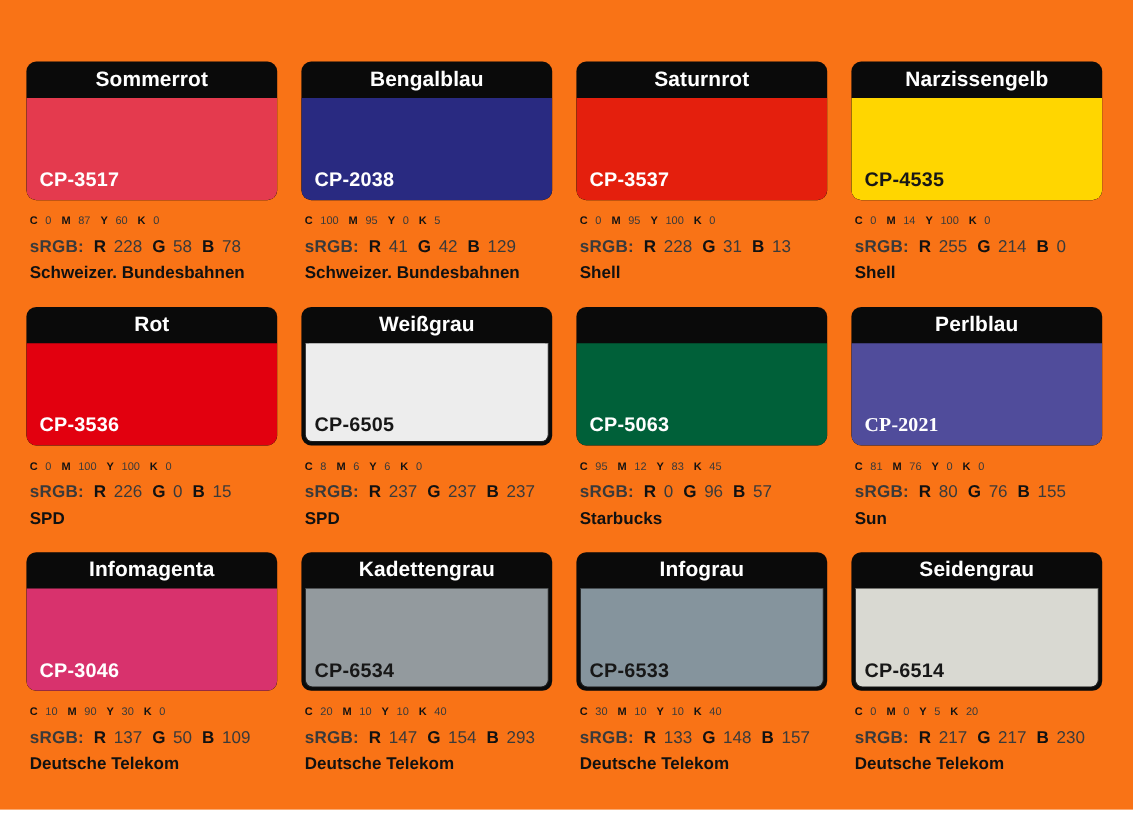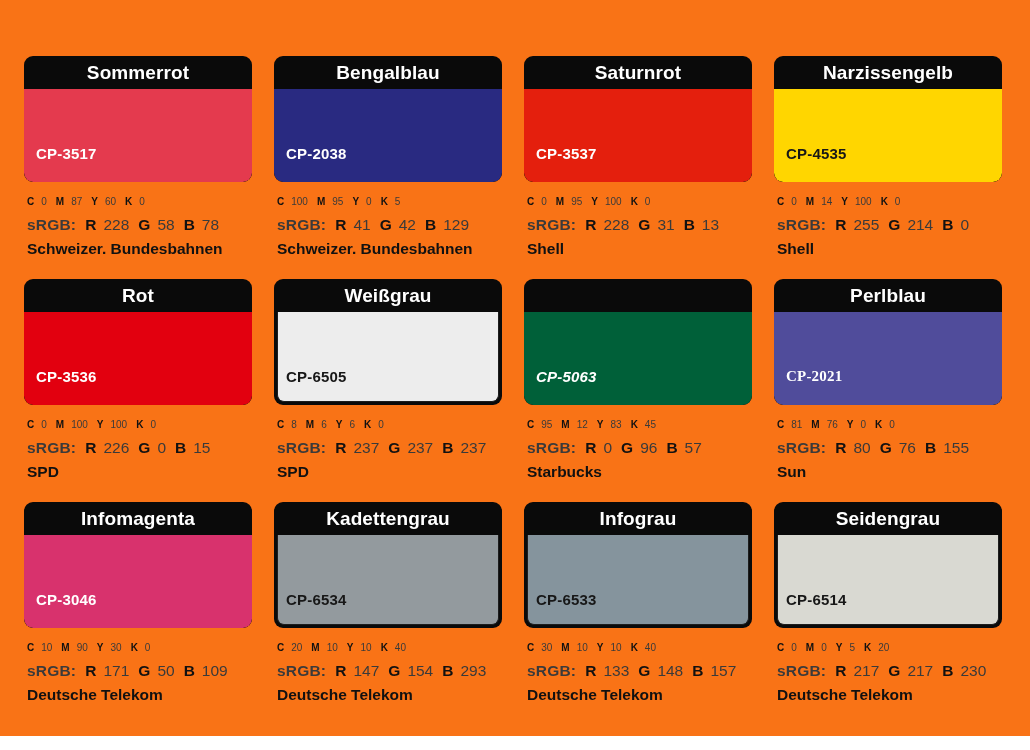--- a/index.html
+++ b/index.html
@@ -79,22 +79,22 @@
     bottom: 3px;
     border: 1px solid #1d1d1d;
     border-top: none;
     border-bottom-left-radius: 7px;
     border-bottom-right-radius: 7px;
   }
 
   .chip-code {
     position: absolute;
     left: 12px;
-    bottom: 20px;
-    font-size: 15px;
+    bottom: 8px;
+    font-size: 18px;
     font-weight: bold;
     letter-spacing: 0.2px;
     white-space: nowrap;
   }
 
   
   .info {
     padding: 9px 0 0 3px;
   }
 
@@ -218,21 +218,21 @@
         </div>
         <div class="info">
           <div class="line line-cmyk"><span class="ch">C</span><span class="sp"></span><span class="val">8</span><span class="spwide"></span><span class="ch">M</span><span class="sp"></span><span class="val">6</span><span class="spwide"></span><span class="ch">Y</span><span class="sp"></span><span class="val">6</span><span class="spwide"></span><span class="ch">K</span><span class="sp"></span><span class="val">0</span></div>
           <div class="line line-rgb"><span class="rgblabel">sRGB:</span><span class="spwide"></span><span class="ch">R</span><span class="sp"></span><span class="val">237</span><span class="spwide"></span><span class="ch">G</span><span class="sp"></span><span class="val">237</span><span class="spwide"></span><span class="ch">B</span><span class="sp"></span><span class="val">237</span></div>
           <div class="line line-brand">SPD</div>
         </div>
       </div>
       <div class="card">
         <div class="chip">
           <div class="chip-field" style="background: rgb(0, 96, 57);"></div>
-          <div class="chip-code" style="color: rgb(255, 255, 255); font-style: italic;">CP-5063</div>
+          <div class="chip-code" style="color: rgb(255, 255, 255);">CP-5063</div>
         </div>
         <div class="info">
           <div class="line line-cmyk"><span class="ch">C</span><span class="sp"></span><span class="val">95</span><span class="spwide"></span><span class="ch">M</span><span class="sp"></span><span class="val">12</span><span class="spwide"></span><span class="ch">Y</span><span class="sp"></span><span class="val">83</span><span class="spwide"></span><span class="ch">K</span><span class="sp"></span><span class="val">45</span></div>
           <div class="line line-rgb"><span class="rgblabel">sRGB:</span><span class="spwide"></span><span class="ch">R</span><span class="sp"></span><span class="val">0</span><span class="spwide"></span><span class="ch">G</span><span class="sp"></span><span class="val">96</span><span class="spwide"></span><span class="ch">B</span><span class="sp"></span><span class="val">57</span></div>
           <div class="line line-brand">Starbucks</div>
         </div>
       </div>
       <div class="card">
         <div class="chip">
           <div class="chip-title">Perlblau</div>
@@ -246,21 +246,21 @@
         </div>
       </div>
       <div class="card">
         <div class="chip">
           <div class="chip-title">Infomagenta</div>
           <div class="chip-field" style="background: rgb(216, 50, 109);"></div>
           <div class="chip-code" style="color: rgb(255, 255, 255);">CP-3046</div>
         </div>
         <div class="info">
           <div class="line line-cmyk"><span class="ch">C</span><span class="sp"></span><span class="val">10</span><span class="spwide"></span><span class="ch">M</span><span class="sp"></span><span class="val">90</span><span class="spwide"></span><span class="ch">Y</span><span class="sp"></span><span class="val">30</span><span class="spwide"></span><span class="ch">K</span><span class="sp"></span><span class="val">0</span></div>
-          <div class="line line-rgb"><span class="rgblabel">sRGB:</span><span class="spwide"></span><span class="ch">R</span><span class="sp"></span><span class="val">171</span><span class="spwide"></span><span class="ch">G</span><span class="sp"></span><span class="val">50</span><span class="spwide"></span><span class="ch">B</span><span class="sp"></span><span class="val">109</span></div>
+          <div class="line line-rgb"><span class="rgblabel">sRGB:</span><span class="spwide"></span><span class="ch">R</span><span class="sp"></span><span class="val">137</span><span class="spwide"></span><span class="ch">G</span><span class="sp"></span><span class="val">50</span><span class="spwide"></span><span class="ch">B</span><span class="sp"></span><span class="val">109</span></div>
           <div class="line line-brand">Deutsche Telekom</div>
         </div>
       </div>
       <div class="card">
         <div class="chip">
           <div class="chip-title">Kadettengrau</div>
           <div class="chip-field outlined" style="background: rgb(147, 154, 158);"></div>
           <div class="chip-code" style="color: rgb(23, 23, 23);">CP-6534</div>
         </div>
         <div class="info">

